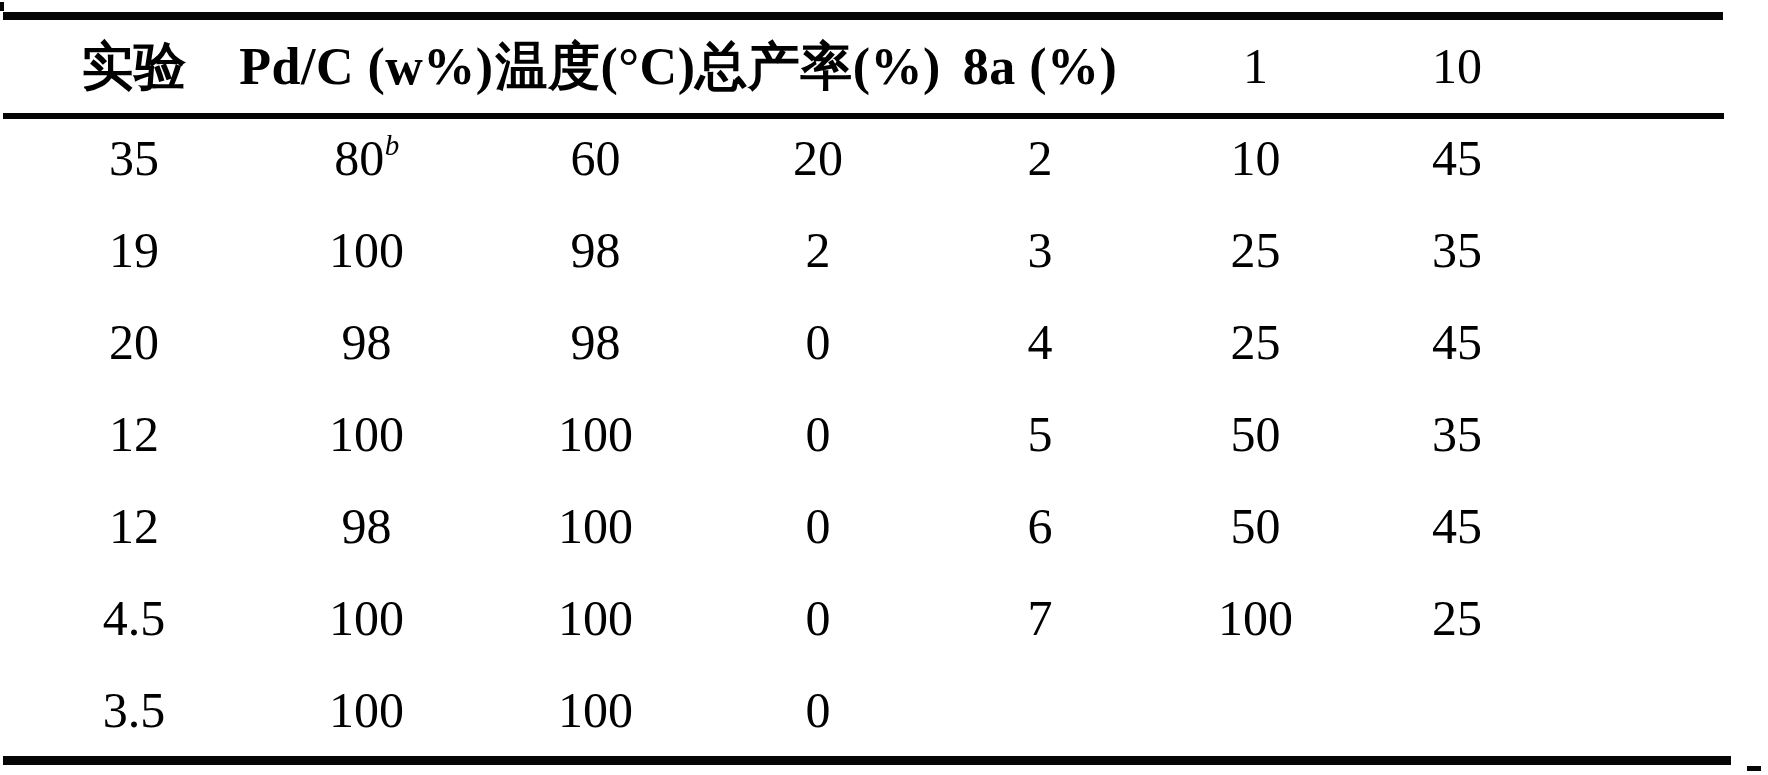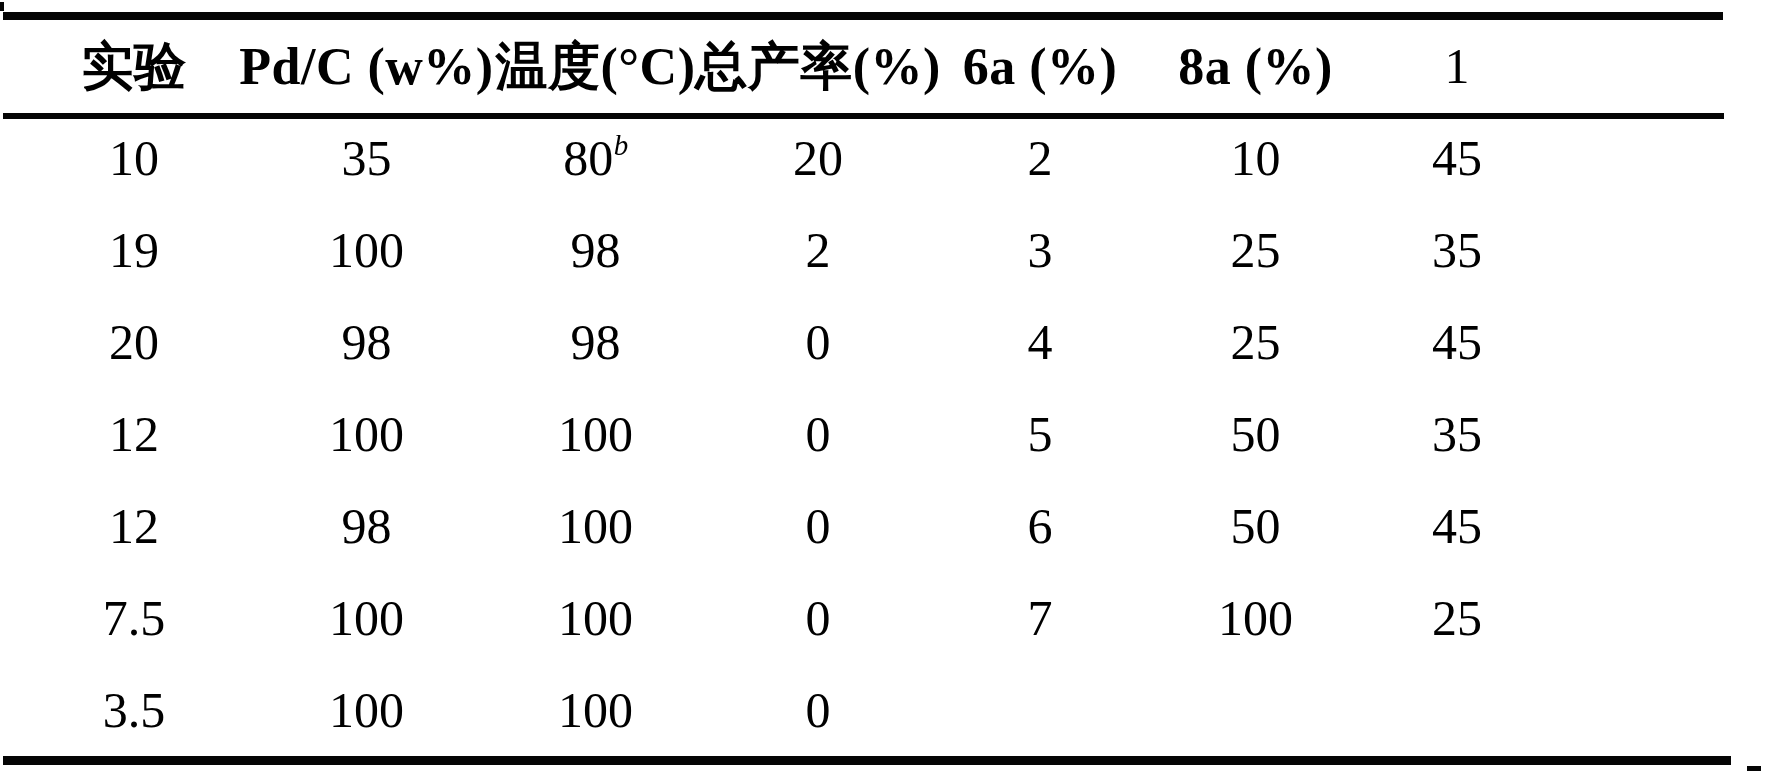--- a/index.html
+++ b/index.html
@@ -73,29 +73,29 @@
   <div class="rule rule-top"></div>
   <div class="rule rule-header"></div>
   <div class="rule rule-bottom"></div>
   <div class="artifact artifact-bottom-right"></div>
 
   <div class="grid" id="table-grid">
       <div class="cell header">实验</div>
       <div class="cell header">Pd/C (w%)</div>
       <div class="cell header">温度(°C)</div>
       <div class="cell header">总产率(%)</div>
-      <div class="cell header">6a (%)</div>
       <div class="cell header">8a (%)</div>
       <div class="cell data">1</div>
       <div class="cell data">10</div>
       <div class="cell data">35</div>
       <div class="cell data">
         <span>80</span>
         <sup>b</sup>
       </div>
+      <div class="cell data">60</div>
       <div class="cell data">20</div>
       <div class="cell data">2</div>
       <div class="cell data">10</div>
       <div class="cell data">45</div>
       <div class="cell data">19</div>
       <div class="cell data">100</div>
       <div class="cell data">98</div>
       <div class="cell data">2</div>
       <div class="cell data">3</div>
       <div class="cell data">25</div>
@@ -114,21 +114,21 @@
       <div class="cell data">5</div>
       <div class="cell data">50</div>
       <div class="cell data">35</div>
       <div class="cell data">12</div>
       <div class="cell data">98</div>
       <div class="cell data">100</div>
       <div class="cell data">0</div>
       <div class="cell data">6</div>
       <div class="cell data">50</div>
       <div class="cell data">45</div>
-      <div class="cell data">7.5</div>
+      <div class="cell data">4.5</div>
       <div class="cell data">100</div>
       <div class="cell data">100</div>
       <div class="cell data">0</div>
       <div class="cell data">7</div>
       <div class="cell data">100</div>
       <div class="cell data">25</div>
       <div class="cell data">3.5</div>
       <div class="cell data">100</div>
       <div class="cell data">100</div>
       <div class="cell data">0</div>

